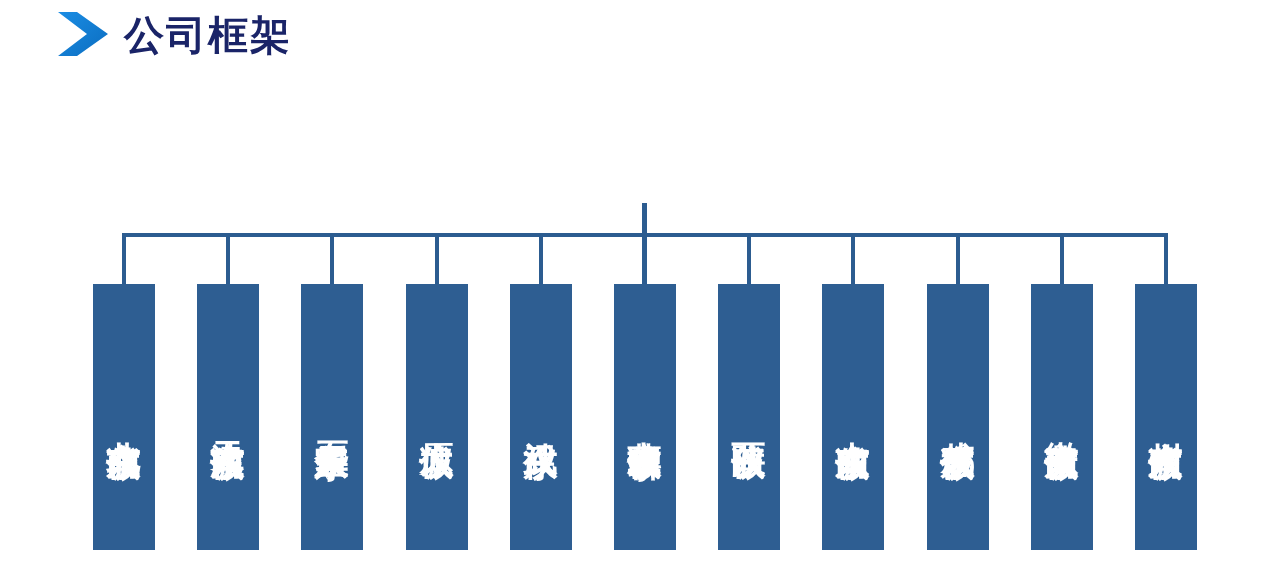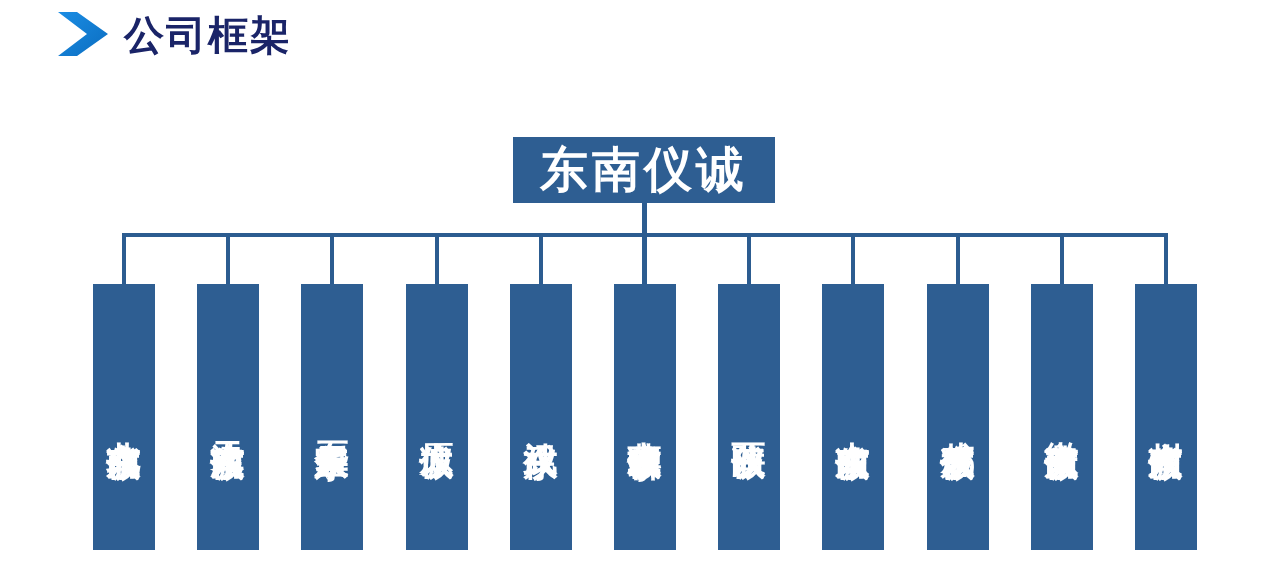--- a/index.html
+++ b/index.html
@@ -115,21 +115,20 @@
         <linearGradient id="chevGrad" x1="0" y1="0" x2="1" y2="1">
           <stop offset="0" stop-color="#1b8de4"></stop>
           <stop offset="1" stop-color="#0b6dc0"></stop>
         </linearGradient>
       </defs>
       <polygon points="0,0 19,0 50,22 19,44 0,44 29,22" fill="url(#chevGrad)"></polygon>
     </svg>
     <div class="page-title">公司框架</div>
   </div>
 
-  <div class="root-box">东南仪诚</div>
 
   <div class="connector stem"></div>
   <div class="connector hline"></div>
   <div class="connector drop" style="left:122px"></div>
   <div class="connector drop" style="left:226px"></div>
   <div class="connector drop" style="left:330px"></div>
   <div class="connector drop" style="left:435px"></div>
   <div class="connector drop" style="left:539px"></div>
   <div class="connector drop" style="left:643px"></div>
   <div class="connector drop" style="left:747px"></div>

